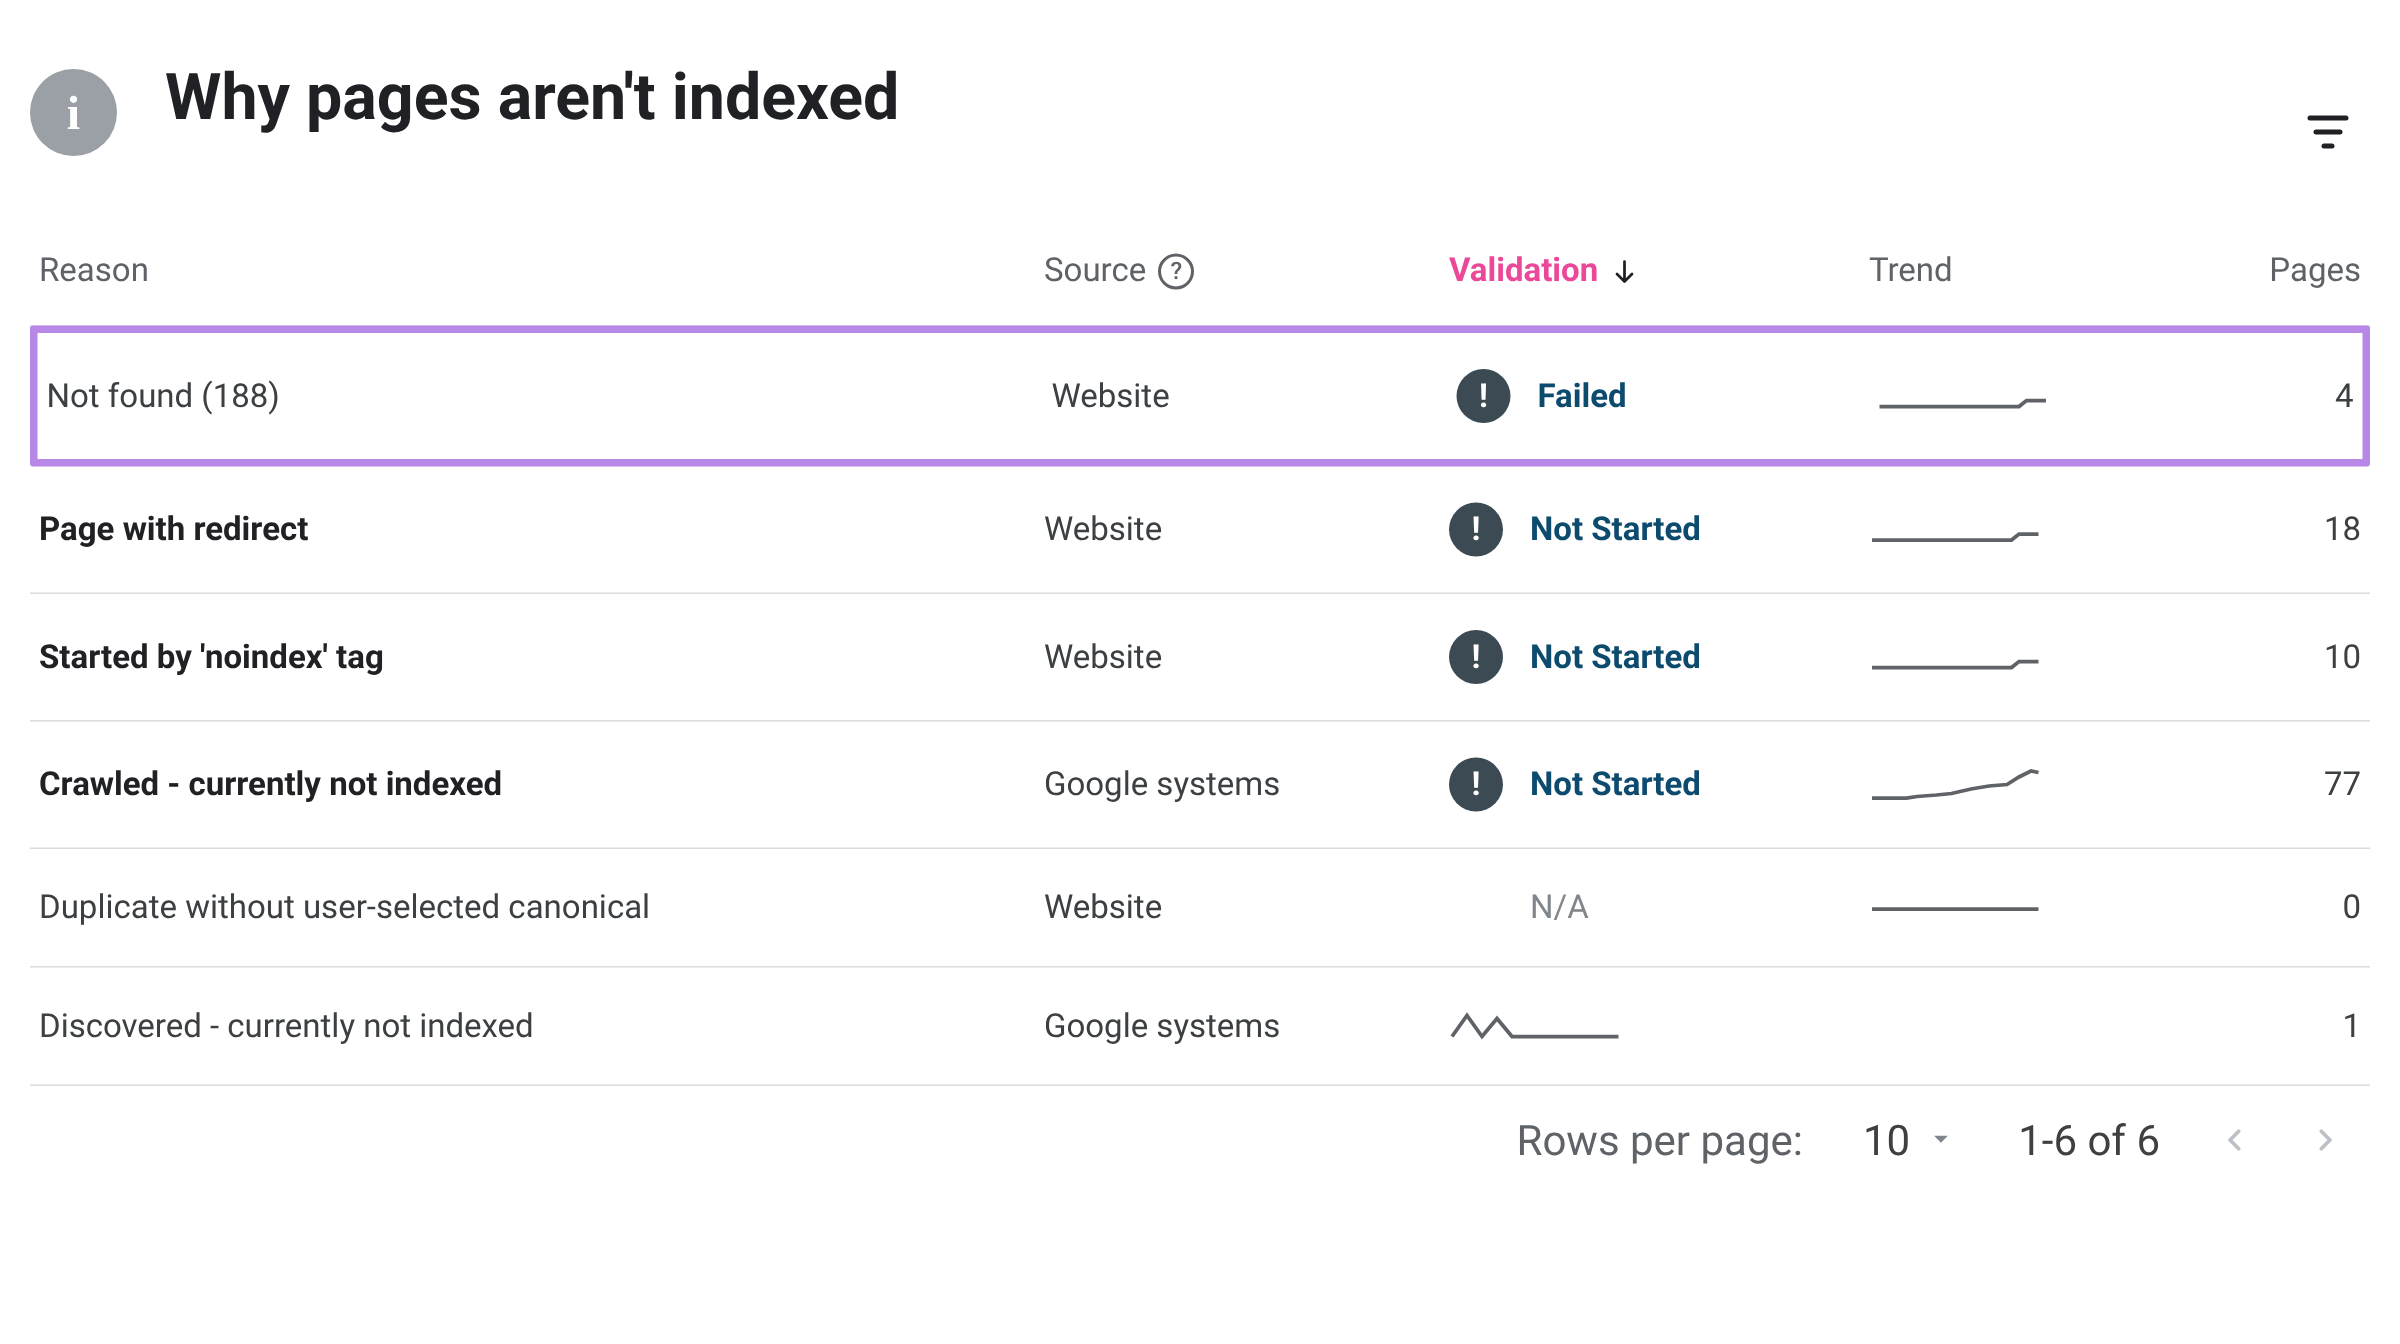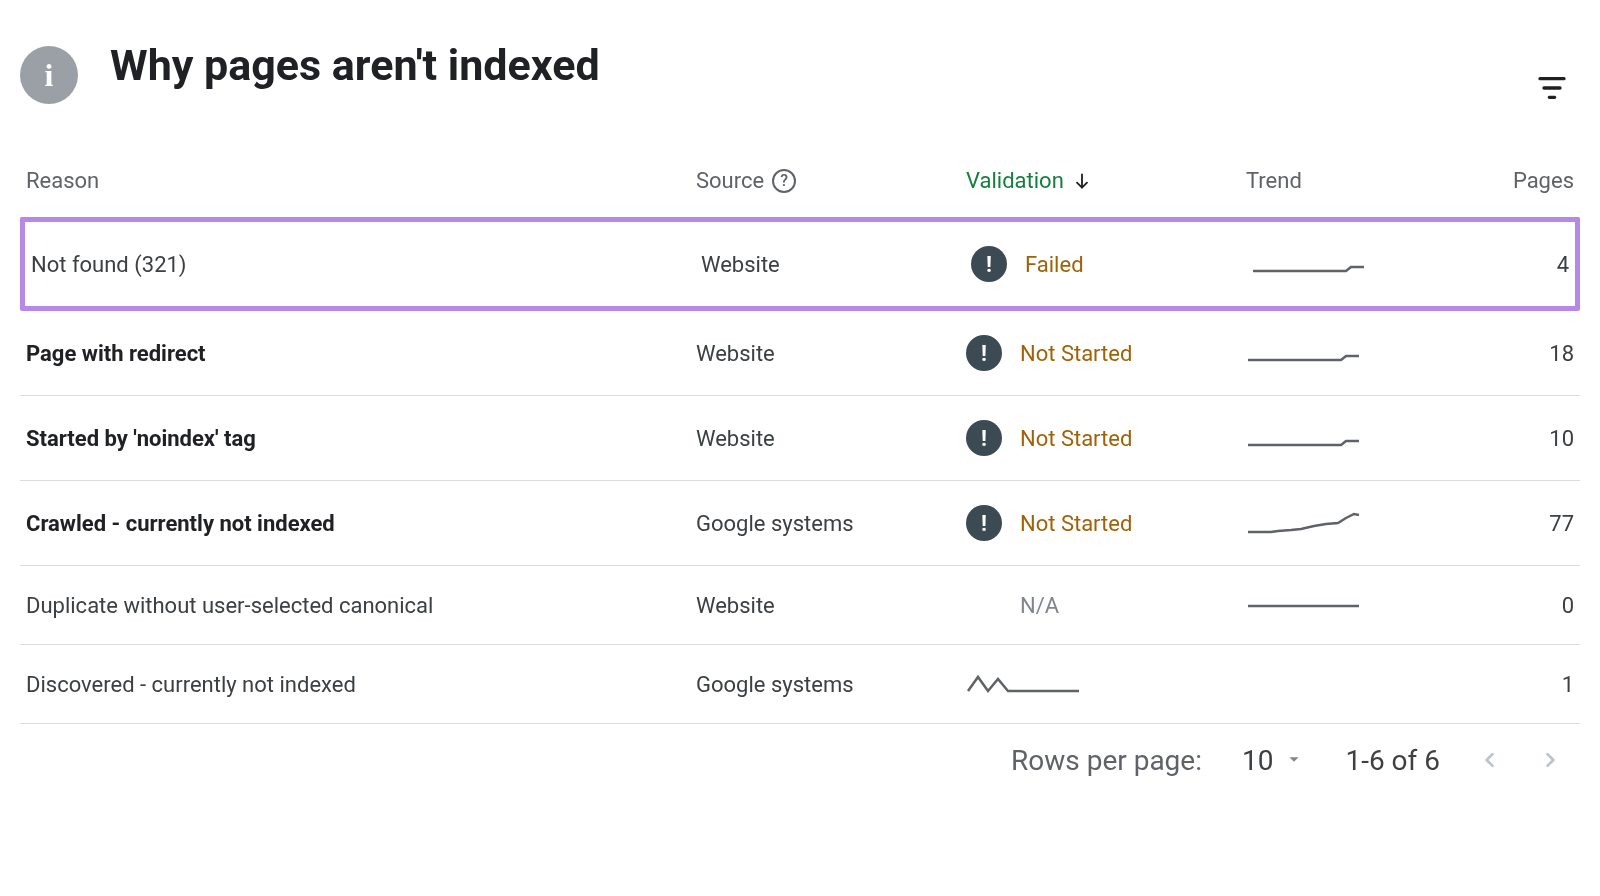--- a/index.html
+++ b/index.html
@@ -24,21 +24,21 @@
   .title { font-size: 43px; font-weight: 700; color: #202124; margin-bottom: 12px; }
   .subtitle { font-size: 24px; color: #5f6368; font-weight: 400; }
   .filter-btn { margin-left: auto; padding: 12px; cursor: pointer; margin-top: 20px; }
   .filter-btn svg { width: 32px; height: 32px; }
 
   .table { width: 100%; }
   .thead { display: flex; padding: 0 6px 24px 6px; border-bottom: 1px solid #dadce0; }
   .th { color: #5f6368; font-size: 22px; font-weight: 400; display: flex; align-items: center; gap: 8px; }
   .th.reason { flex: 0 0 670px; }
   .th.source { flex: 0 0 270px; }
-  .th.validation { flex: 0 0 280px; color: #15803d; font-weight: 400; }
+  .th.validation { flex: 0 0 280px; color: #ec4899; font-weight: 700; }
   .th.trend { flex: 0 0 180px; }
   .th.pages { flex: 1; text-align: right; justify-content: flex-end; }
 
   .help-circle {
     width: 24px; height: 24px; border: 2px solid #5f6368; border-radius: 50%;
     display: inline-flex; align-items: center; justify-content: center;
     font-size: 16px; color: #5f6368; font-weight: 500;
   }
   .sort-arrow { display: inline-flex; }
 
@@ -64,21 +64,21 @@
   .td.trend { flex: 0 0 180px; display: flex; align-items: center; }
   .td.pages { flex: 1; text-align: right; color: #3c4043; }
 
   .status-icon {
     width: 36px; height: 36px; border-radius: 50%;
     display: flex; align-items: center; justify-content: center;
     flex-shrink: 0;
   }
   .status-icon.exclaim { background: #3c4a54; color: #fff; font-weight: bold; font-size: 22px; }
   .status-icon.check { border: 3px solid #9aa0a6; }
-  .status-text { font-size: 22px; font-weight: 400; color: #a16207; }
+  .status-text { font-size: 22px; font-weight: 700; color: #0c4a6e; }
   .status-text.na { color: #80868b; font-weight: 400; }
   .status-text.passed { color: #80868b; font-weight: 400; }
 
   .spark { width: 115px; height: 30px; }
   .spark path { stroke: #5f6368; stroke-width: 2.5; fill: none; }
 
   .footer {
     display: flex; align-items: center; justify-content: flex-end;
     gap: 40px; padding: 20px 20px 0 0;
     color: #5f6368; font-size: 28px;
@@ -128,21 +128,21 @@
       <div class="th trend">
         <span>Trend</span>
       </div>
       <div class="th pages">
         <span>Pages</span>
       </div>
     </div>
 
     <div class="tbody" id="tbody">
         <div class="row highlighted">
-          <div class="td reason muted">Not found (321)</div>
+          <div class="td reason muted">Not found (188)</div>
           <div class="td source">Website</div>
           <div class="td validation">
             <span class="status-icon exclaim">!</span>
             <span class="status-text">Failed</span>
           </div>
           <div class="td trend">
             <svg class="spark" viewBox="0 0 115 30">
               <path d="M2,22 L95,22 L100,18 L113,18"></path>
             </svg>
           </div>

